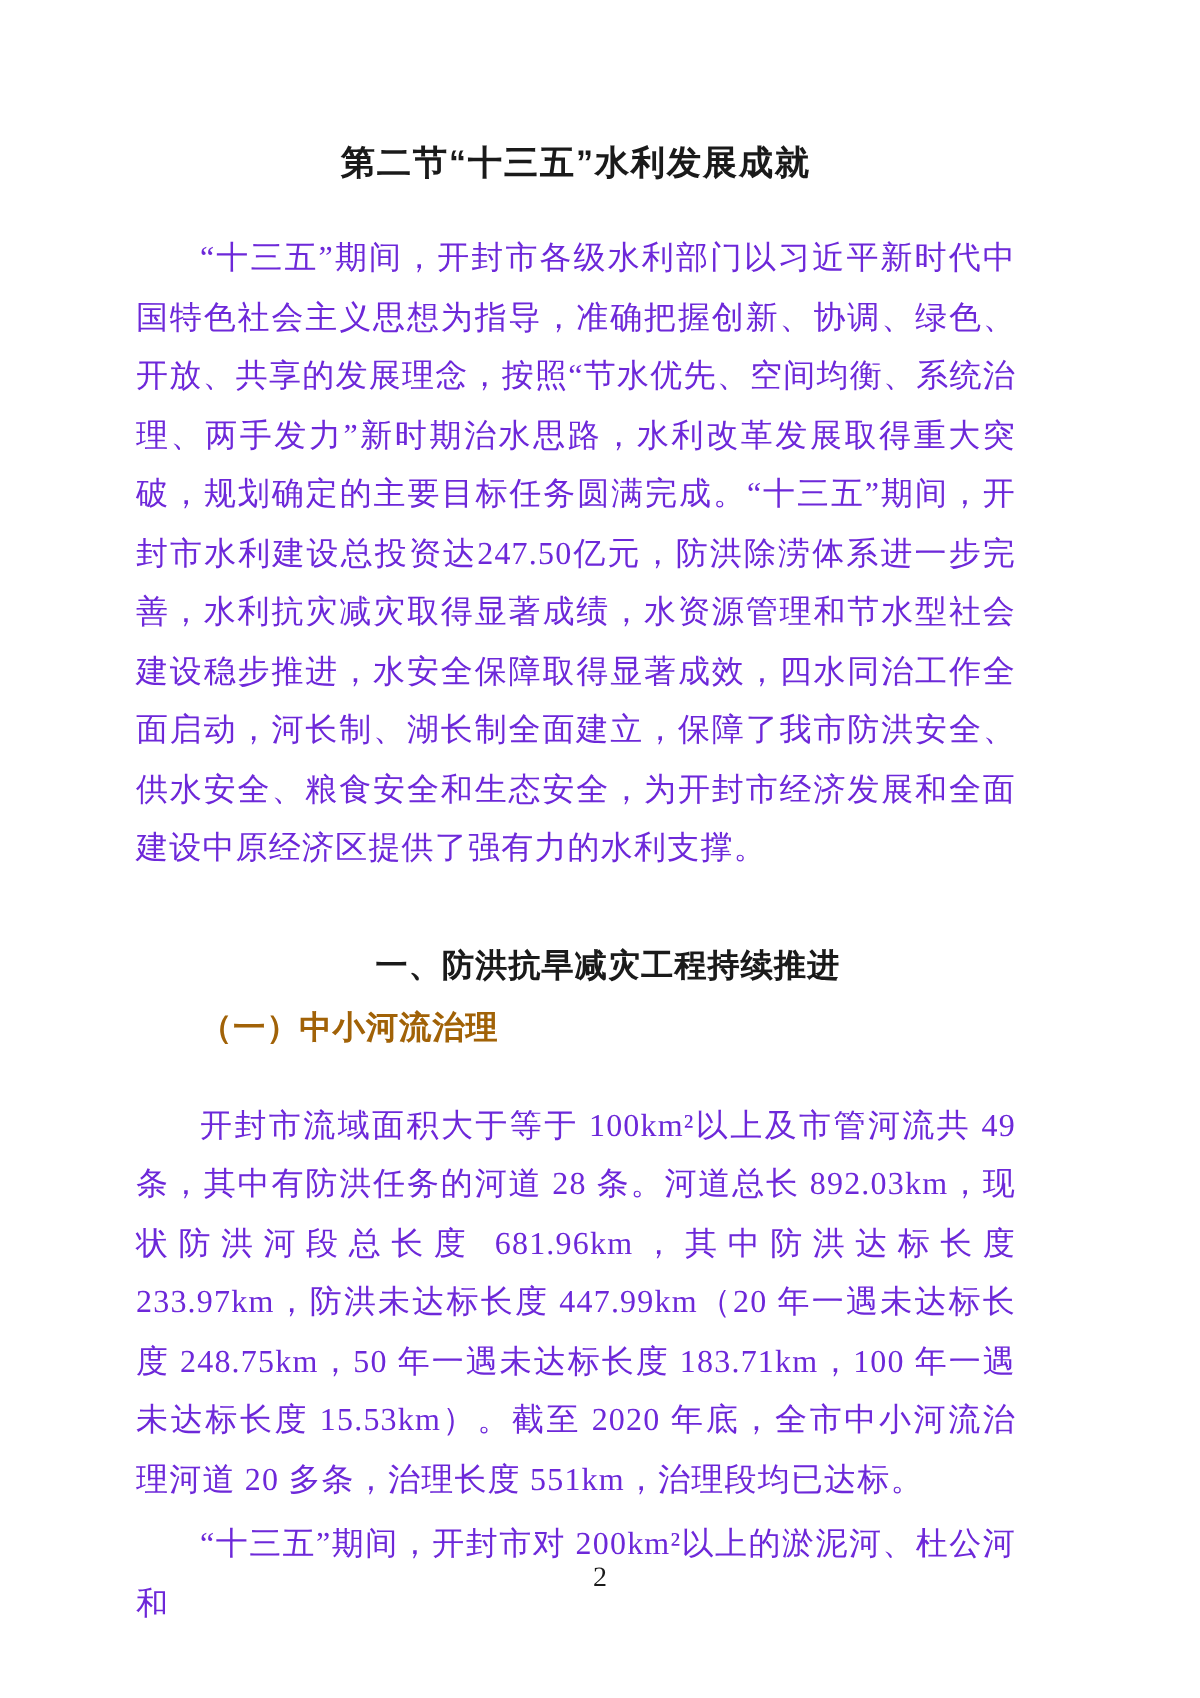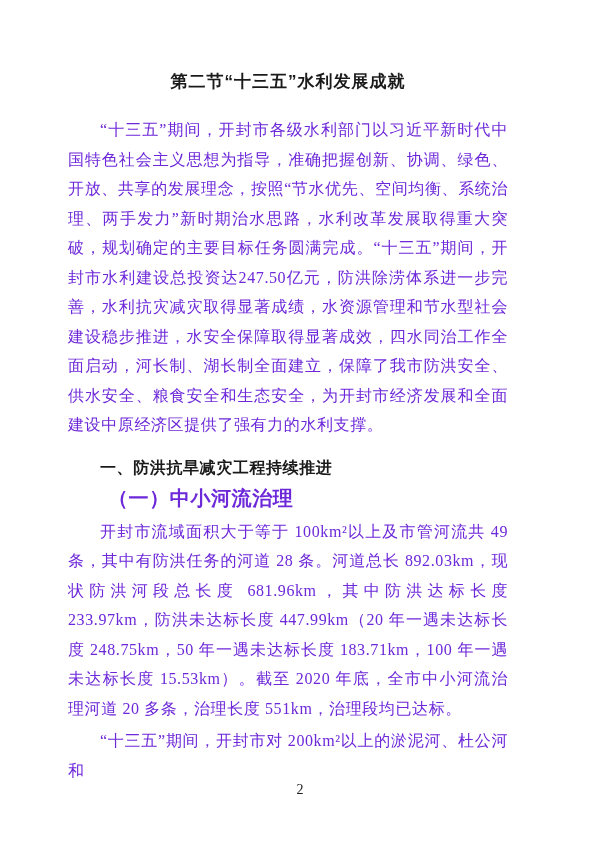--- a/index.html
+++ b/index.html
@@ -37,35 +37,36 @@
     margin: 0;
     color: #6d28d9;
   }
   .heading-1 {
     font-family: "Liberation Sans", sans-serif;
     font-size: 16px;
     font-weight: bold;
     line-height: 29.5px;
     text-indent: 2em;
     letter-spacing: 0.6px;
-    margin: 13px 0 0 0;
+    margin: 29px 0 0 0;
     color: #1a1a1a;
+    text-align: center;
   }
   .heading-2 {
     font-family: "Liberation Sans", sans-serif;
-    font-size: 20px;
+    font-size: 16px;
     font-weight: bold;
     line-height: 29.5px;
     text-indent: 2em;
     letter-spacing: 0.6px;
     margin: 2px 0 0 0;
-    color: #6d28d9;
+    color: #a16207;
   }
   .para-after-heading {
-    margin-top: 3px;
+    margin-top: 19px;
   }
   .para-continuation {
     margin-top: 3px;
   }
   .page-number {
     position: absolute;
     left: 0;
     right: 0;
     top: 782px;
     text-align: center;

